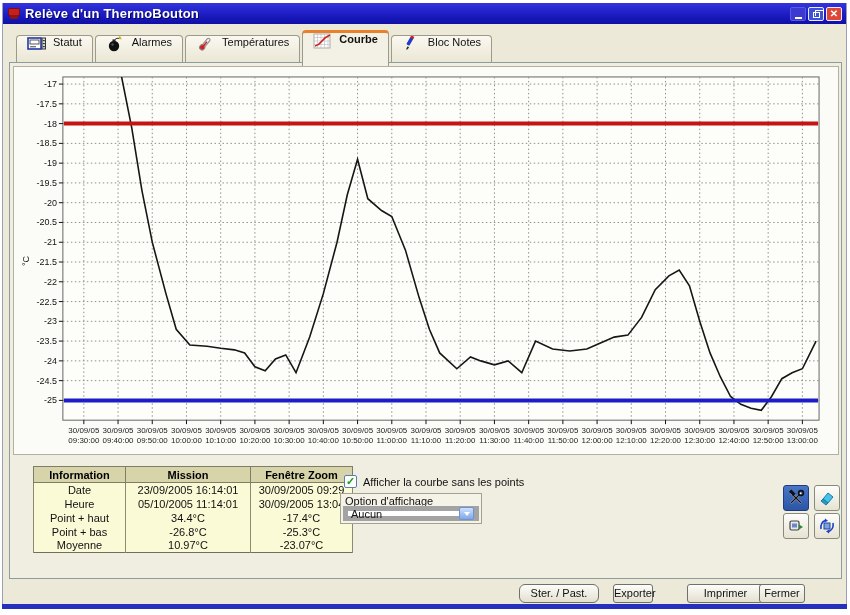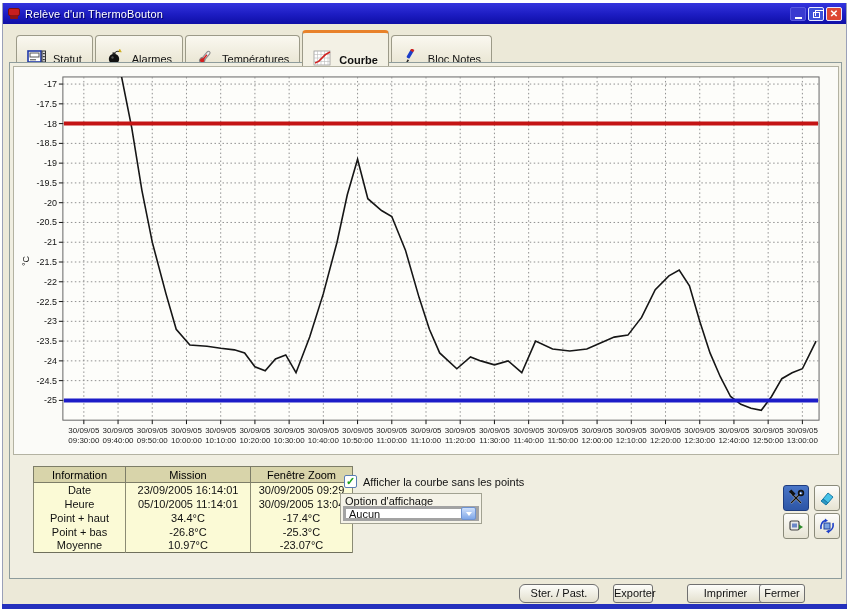--- a/index.html
+++ b/index.html
@@ -10,69 +10,69 @@
             background:#ECE9D8; border-left:1px solid #9aa0b8; border-right:1px solid #9aa0b8; }
   .window-bottom { position:absolute; left:0; top:604px; width:849px; height:5px; background:#2531BD; }
 
   
   .titlebar { position:absolute; left:0; top:0; right:0; height:21px;
               background:linear-gradient(to bottom,#3434dd 0%, #1c1cc2 55%, #0f0fa6 100%);
               display:flex; align-items:center; padding:0 4px; }
   .app-icon { width:14px; height:13px; margin-right:4px; position:relative; flex:0 0 auto; }
   .app-icon .cap { position:absolute; left:1px; top:1px; width:12px; height:8px; background:#c81e1e; border:1px solid #7a0f0f; border-radius:2px; }
   .app-icon .base { position:absolute; left:3px; top:8px; width:8px; height:4px; background:#8c1515; border-radius:1px; }
-  .title-text { color:#fff; font-size:11px; font-weight:normal; letter-spacing:.2px;
+  .title-text { color:#fff; font-size:13px; font-weight:bold; letter-spacing:.2px;
                 text-shadow:1px 1px 0 #000060; white-space:nowrap; }
   .win-btns { margin-left:auto; display:flex; gap:2px; }
   .win-btn { width:16px; height:14px; font-size:9px; line-height:12px; text-align:center;
              color:#fff; border:1px solid #e8e8ff; border-radius:2px; cursor:default; }
   .btn-min { background:#3a3ad0; border-color:#5a5ae0; }
   .btn-min i { display:block; width:7px; height:2px; background:#fff; margin:9px auto 0; }
   .btn-restore { background:#3c50d8; position:relative; }
   .btn-restore i { position:absolute; left:4px; top:4px; width:7px; height:6px; border:1px solid #fff; display:block; }
   .btn-restore i:before { content:""; position:absolute; left:1px; top:-3px; width:7px; height:5px; border:1px solid #fff; border-bottom:none; }
   .btn-close { background:#dd4733; font-weight:bold; font-size:10px; }
 
   
   .tabs { position:absolute; left:13px; top:25px; height:37px; display:flex; align-items:flex-end; gap:2px; }
-  .tab { height:30px; display:flex; align-items:flex-end; justify-content:center; gap:7px;
+  .tab { height:30px; display:flex; align-items:flex-start; justify-content:center; gap:7px;
          background:linear-gradient(to bottom,#FAF8F0,#E9E5D2);
          border:1px solid #9c9a88; border-bottom:none; border-radius:4px 4px 0 0;
          font-size:11px; color:#111; padding:0 10px; cursor:default; }
   .tab.active { height:36px; background:#F3F1E5; border-top:3px solid #E8822A; z-index:5;
                 position:relative; margin-bottom:-1px; }
   .tab-icon { width:19px; height:16px; flex:0 0 auto; }
 
   
   .panel { position:absolute; left:6px; top:59px; width:833px; height:517px;
            background:#F0EEE1; border:1px solid #8e9c9c; }
 
   .chart-area { position:absolute; left:3px; top:3px; width:826px; height:389px;
                 background:#FBFBF8; border:1px solid #b3b2a2; }
   .chart-area svg { display:block; width:100%; height:100%; }
 
   
   .info-table { position:absolute; left:23px; top:403px; border-collapse:collapse;
                 font-size:11px; background:#FBFAD6; border:1px solid #6f6f5c; }
-  .info-table th { background:#D8D4AA; font-weight:normal; color:#000; border:1px solid #7d7d68;
+  .info-table th { background:#D8D4AA; font-weight:bold; color:#000; border:1px solid #7d7d68;
                    padding:1px 6px; height:16px; }
   .info-table td { text-align:center; padding:0 6px; height:14px; color:#111;
                    border-left:1px solid #8b8b74; border-right:1px solid #8b8b74; }
   .col-info { width:92px; } .col-mission { width:125px;margin-top:25px; } .col-zoom { width:102px; }
 
   
   .chk-row { position:absolute; left:334px; top:412px; display:flex; align-items:center; gap:6px; font-size:11px; color:#111; }
   .chk-box { width:13px; height:13px; background:#fff; border:1px solid #5a7eb4; border-radius:2px;
              color:#1ca11c; font-size:11px; line-height:11px; text-align:center; font-weight:bold; }
 
   .option-group { position:absolute; left:330px; top:430px; width:142px; height:31px;
                   border:1px solid #a2a292; background:#F5F3E8; font-size:11px; color:#111; }
   .option-label { padding:1px 0 0 4px; }
   .combo { position:absolute; left:2px; right:2px; bottom:2px; height:15px; background:#fff;
-           border:3px solid #a3a3a3; display:flex; align-items:center;gap:20px; }
+           border:5px solid #a3a3a3; display:flex; align-items:center;gap:20px; }
   .combo-value { flex:1; padding-left:3px; font-size:11px; }
   .combo-btn { width:15px; height:13px; background:linear-gradient(to bottom,#cfe0fb,#7fa7e8);
                border:1px solid #6f93d2; border-radius:2px; display:flex; align-items:center; justify-content:center; }
   .combo-btn i { width:0; height:0; border-left:3px solid transparent; border-right:3px solid transparent;
                  border-top:4px solid #fff; display:block; }
 
   
   .sq-btn { position:absolute; width:26px; height:26px; border:1px solid #8a8a7a; border-radius:3px;
             background:linear-gradient(to bottom,#FDFDFB,#E6E3D2); display:flex; align-items:center; justify-content:center; }
   .sq-btn.pressed { background:linear-gradient(to bottom,#4a76c8,#2c55a6); border-color:#1e3c7e; }

